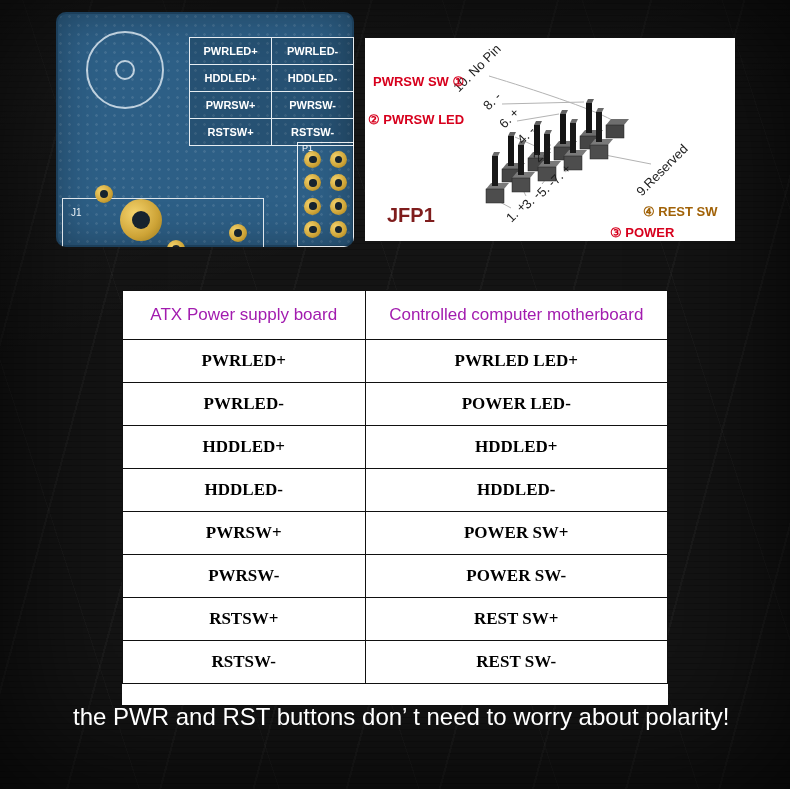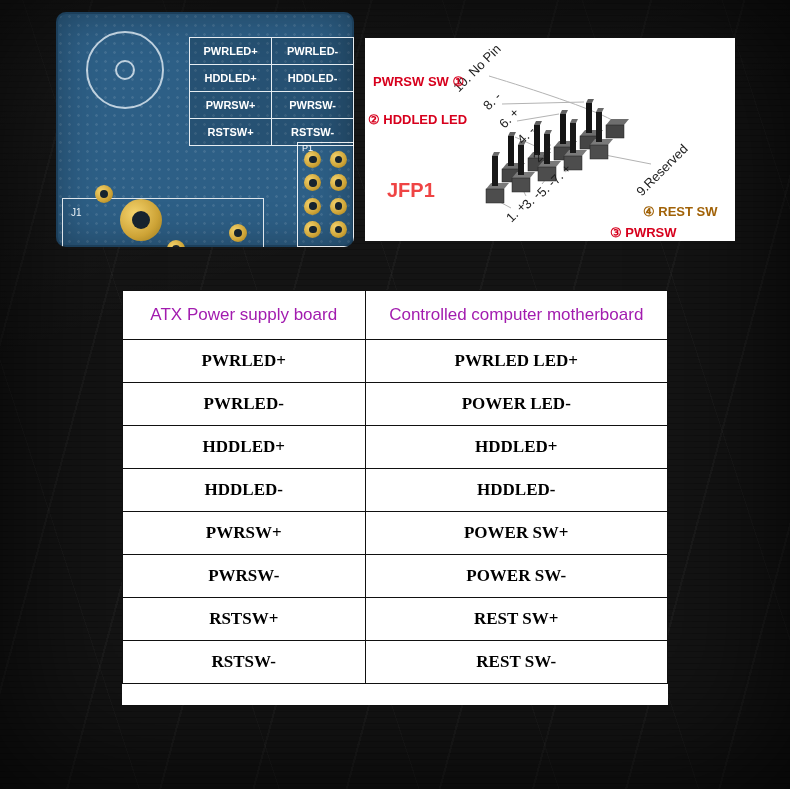--- a/index.html
+++ b/index.html
@@ -47,21 +47,21 @@
 
   
   .jfp-panel{position:absolute;left:365px;top:38px;width:370px;height:203px;background:#fff;}
   .jfp-panel svg{position:absolute;left:0;top:0;}
   .rl{
     position:absolute;white-space:nowrap;color:#1d1d1d;
     font:13px "Liberation Sans", sans-serif;
     transform:translate(-50%,-50%) rotate(-45deg);
   }
   .red-label{position:absolute;white-space:nowrap;font:bold 13px "Liberation Sans", sans-serif;}
-  .jfp-title{position:absolute;left:22px;top:141px;color:#ef4444;font:bold 20px "Liberation Sans", sans-serif;}
+  .jfp-title{position:absolute;left:22px;top:166px;color:#7f1d1d;font:bold 20px "Liberation Sans", sans-serif;}
 
   
   .map-wrap{position:absolute;left:122px;top:290px;width:546px;background:#fff;padding-bottom:21px;}
   .map-table{width:100%;border-collapse:collapse;table-layout:fixed;}
   .map-table th{
     border:1px solid #111;height:46px;
     font:17px "Liberation Sans", sans-serif;font-weight:400;color:#a21caf;text-align:center;
   }
   .map-table td{
     border:1px solid #111;height:40px;
@@ -224,23 +224,23 @@
     <span class="rl" style="left:178px;top:114px;">2. +</span>
 
     <span class="rl" style="left:196px;top:136px;">7. +</span>
     <span class="rl" style="left:181px;top:150px;">5. -</span>
     <span class="rl" style="left:166px;top:162px;">3. -</span>
     <span class="rl" style="left:151px;top:174px;">1. +</span>
 
     <span class="rl" style="left:297px;top:132px;">9.Reserved</span>
 
     <span class="red-label" style="left:8px;top:36px;color:#d7001d;">PWRSW SW ①</span>
-    <span class="red-label" style="left:3px;top:74px;color:#d7001d;">② HDDLED LED</span>
+    <span class="red-label" style="left:3px;top:74px;color:#d7001d;">② PWRSW LED</span>
     <span class="red-label" style="left:278px;top:166px;color:#a16207;">④ REST SW</span>
-    <span class="red-label" style="left:245px;top:187px;color:#d7001d;">③ PWRSW</span>
+    <span class="red-label" style="left:245px;top:187px;color:#d7001d;">③ POWER</span>
 
     <span class="jfp-title">JFP1</span>
   </div>
 
   <div class="map-wrap">
     <table class="map-table">
       <colgroup>
           <col class="col-atx">
           <col class="col-mb">
         </colgroup>
@@ -279,15 +279,16 @@
       </tr>
       <tr>
         <td>RSTSW-</td>
         <td>REST SW-</td>
       </tr>
     </tbody>
       </table>
   </div>
 
   <div class="note">
+    <div>the PWR and RST buttons don’ t need to worry about polarity!</div>
   </div>
 
 </div>
 
 </body></html>

